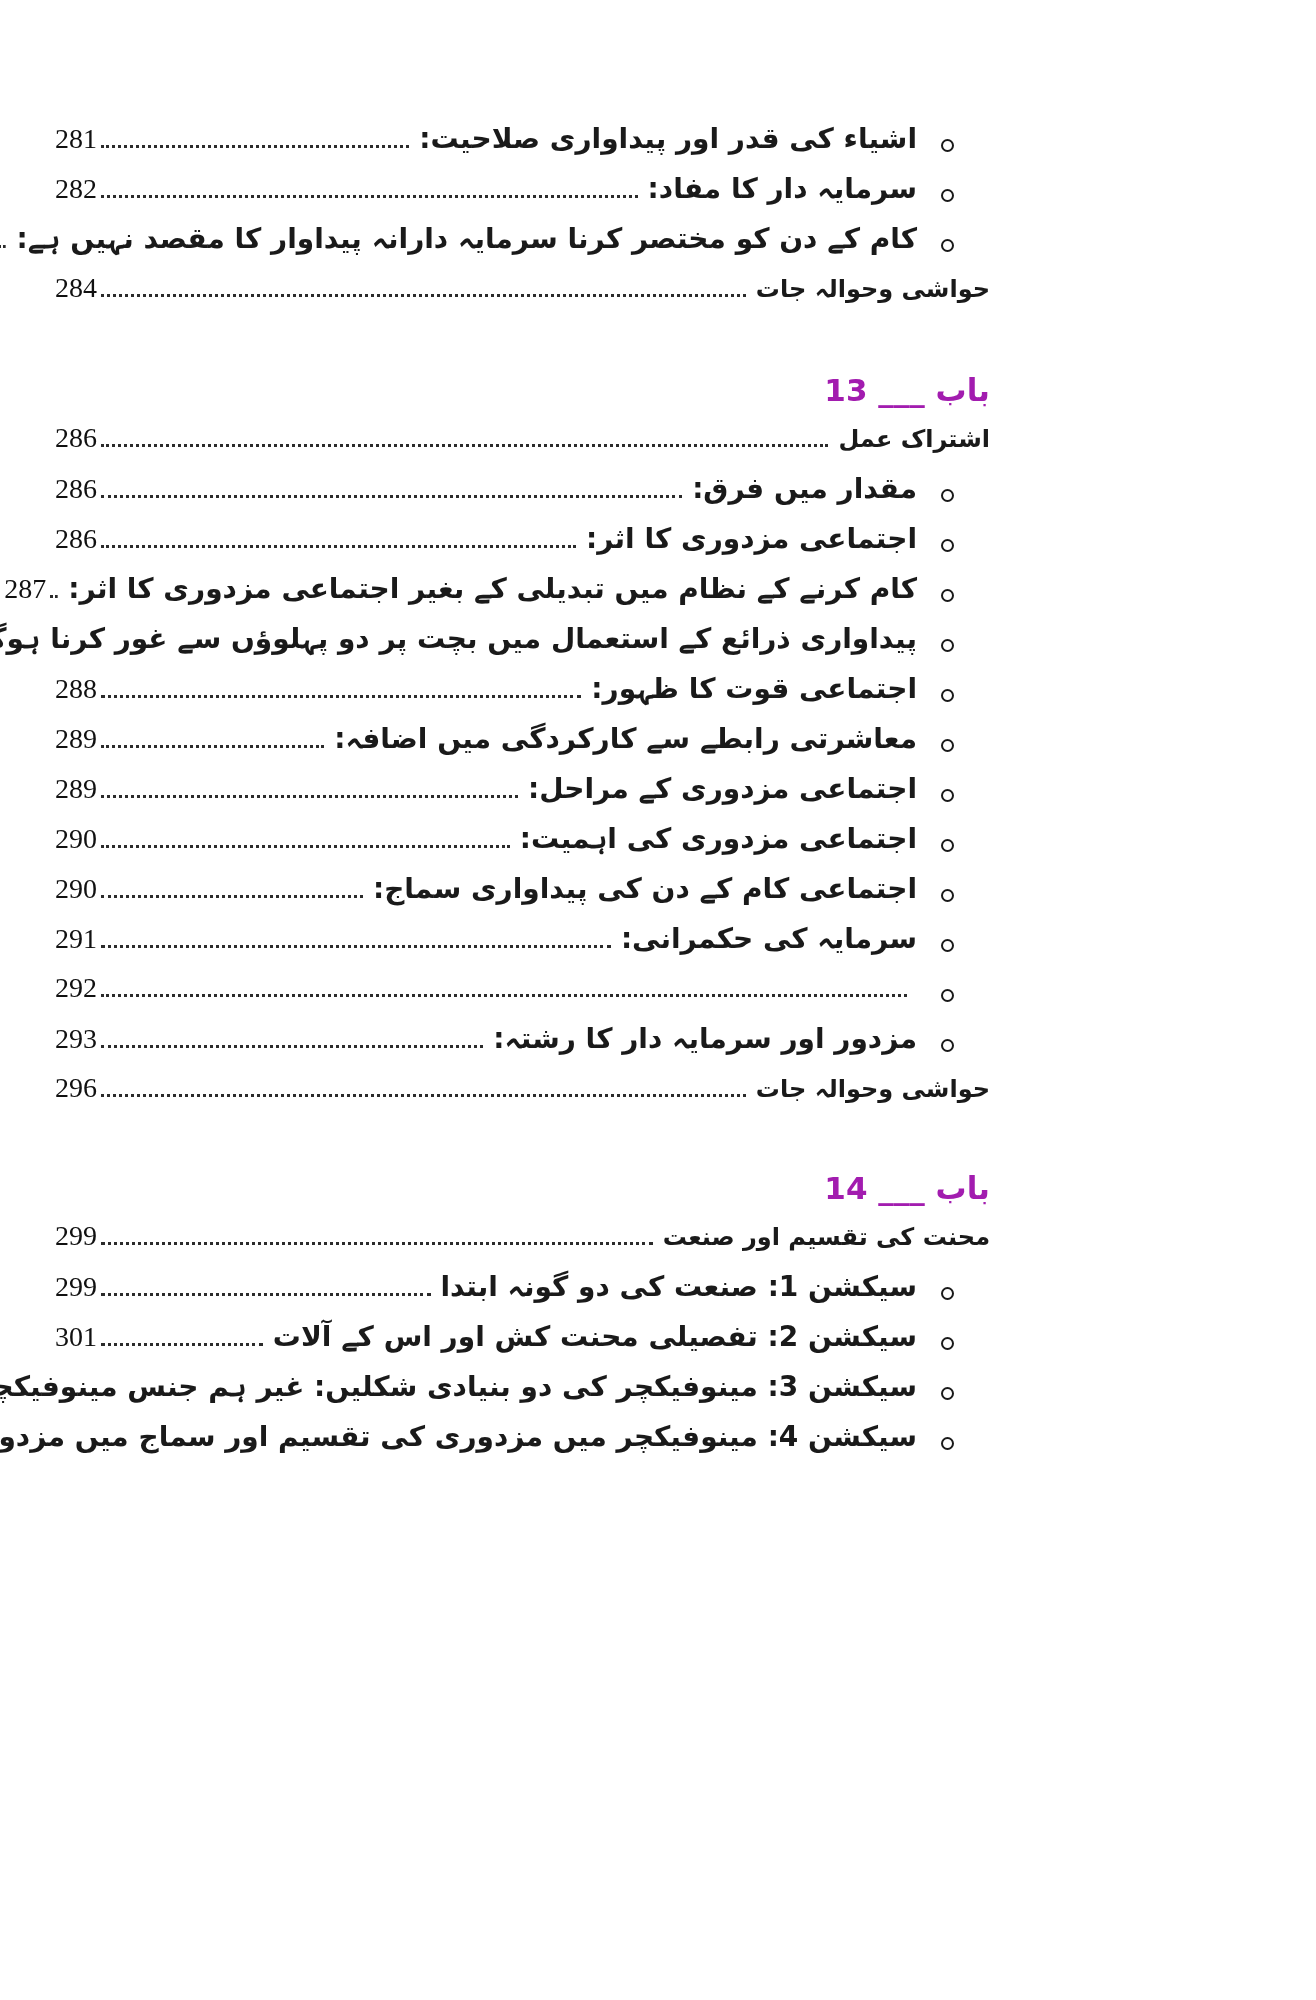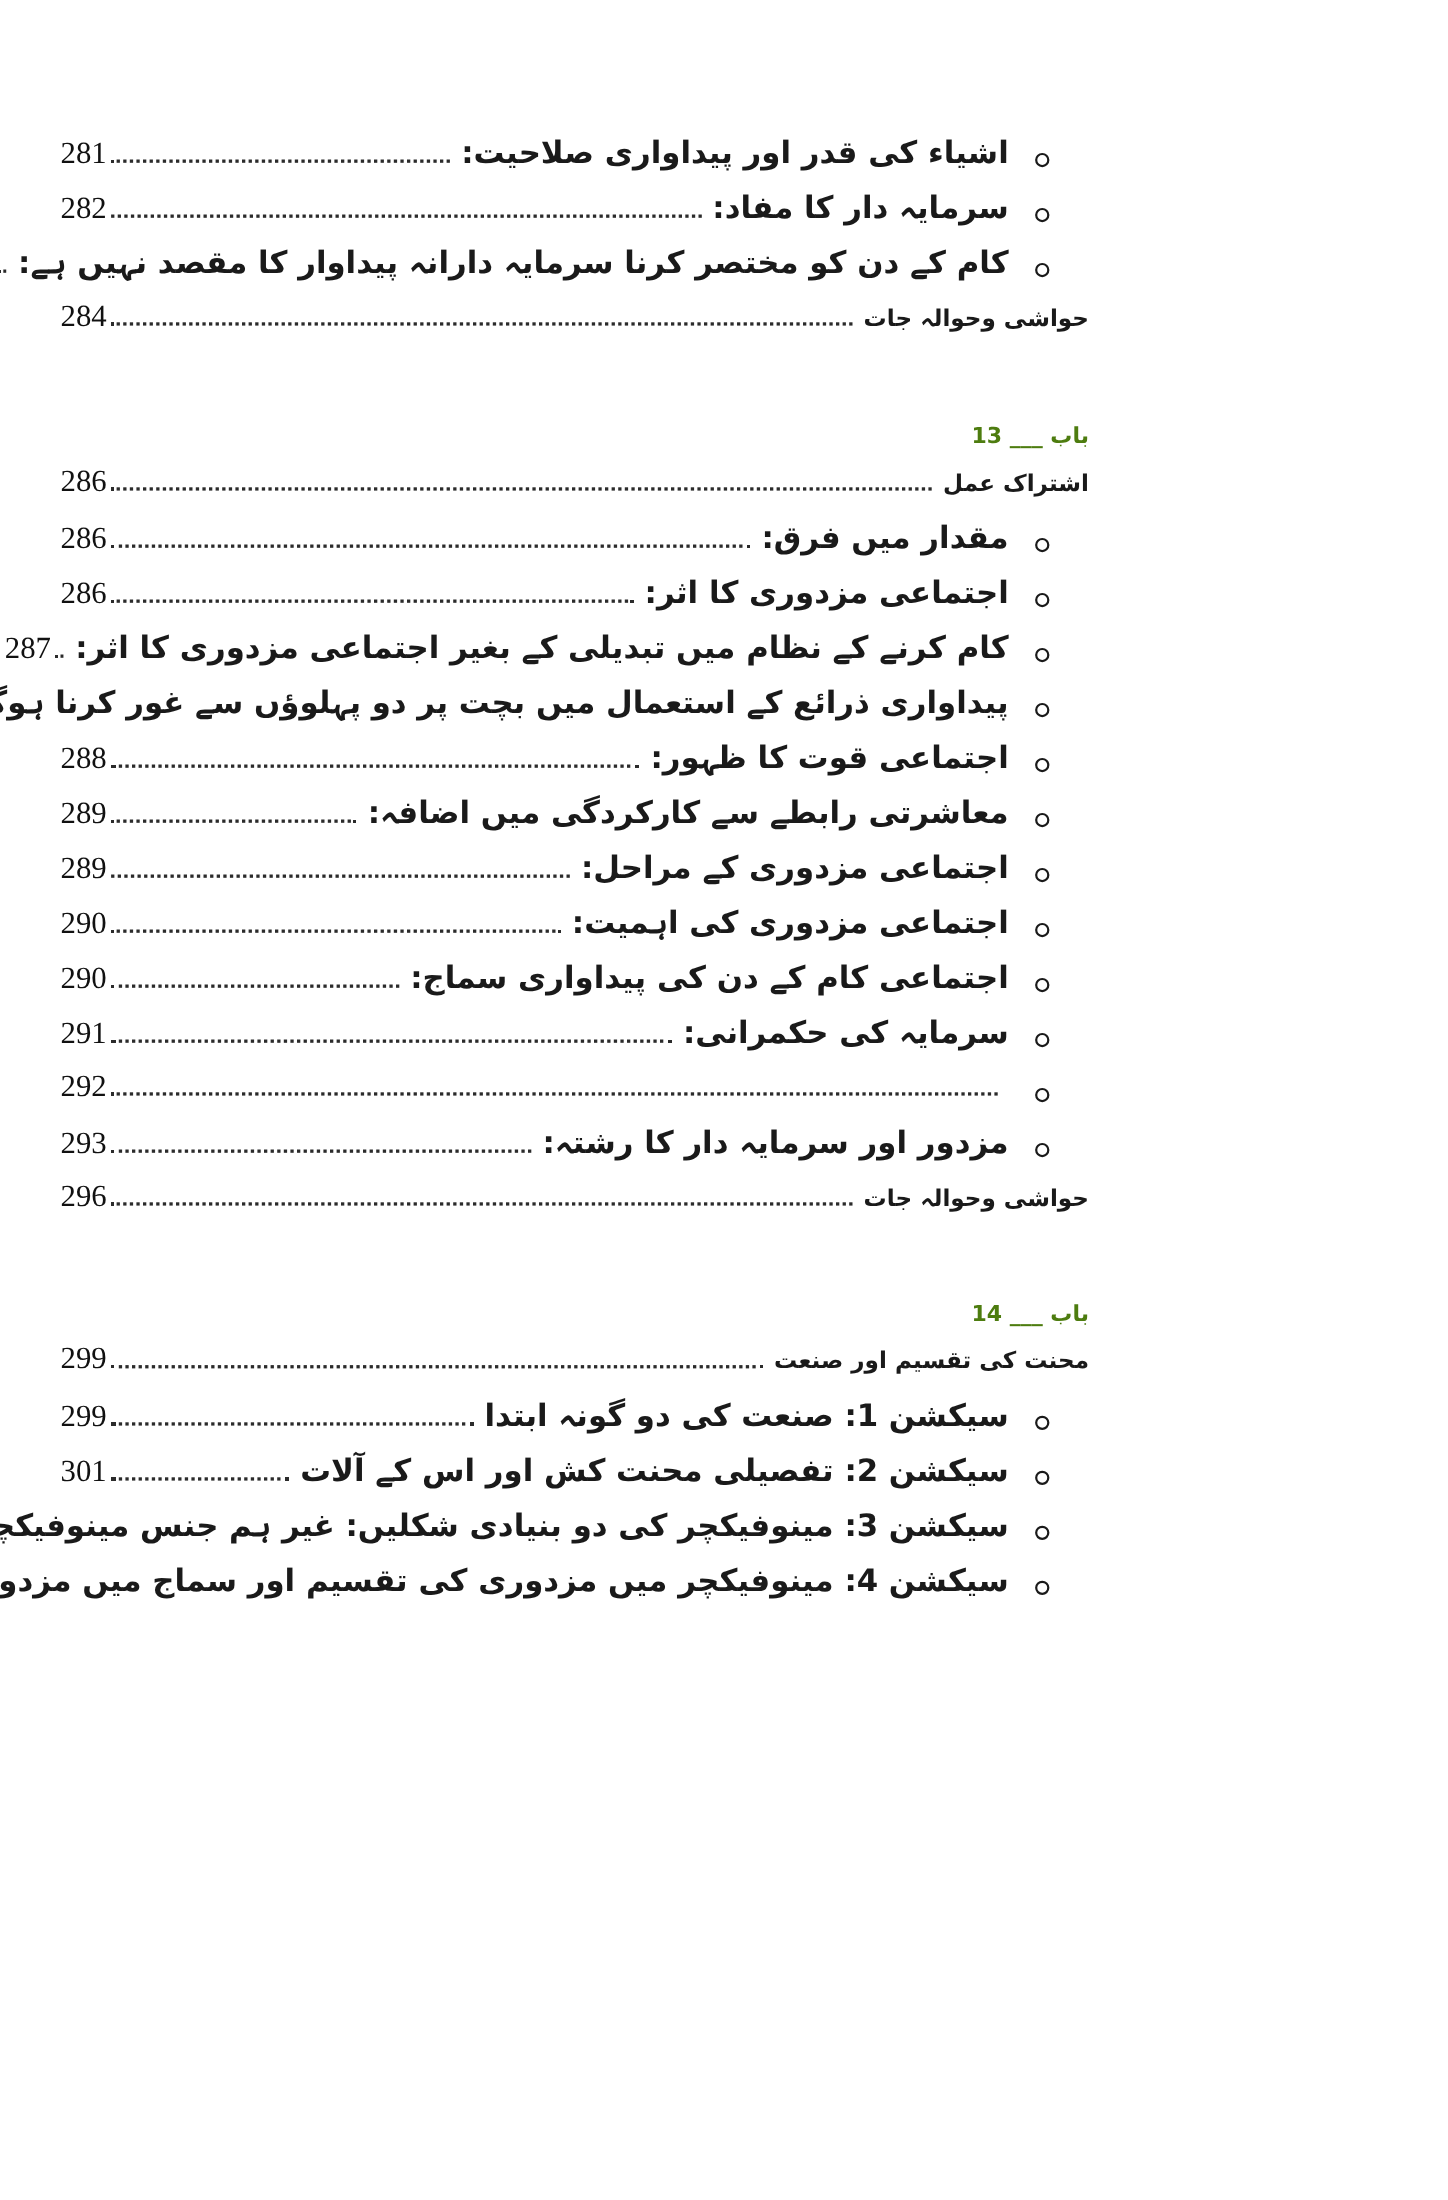--- a/index.html
+++ b/index.html
@@ -36,21 +36,21 @@
     box-sizing:border-box;
   }
   .title {
     flex:none;
     font-family:"DejaVu Sans", sans-serif;
     font-weight:bold;
     font-size:28px;
     color:#1a1a1a;
     white-space:nowrap;
   }
-  .row.main .title { font-size:21px; }
+  .row.main .title { font-size:24px; }
   .leader {
     flex:1 1 auto;
     min-width:8px;
     height:0;
     border-bottom:3px dotted #2b2b2b;
     margin:0 10px 0 4px;
     align-self:baseline;
   }
   .num {
     flex:none;
@@ -61,22 +61,22 @@
   }
   .heading {
     height:52px;
     display:flex;
     align-items:flex-end;
     justify-content:flex-end;
   }
   .heading-text {
     font-family:"DejaVu Sans", sans-serif;
     font-weight:bold;
-    font-size:20px;
-    color:#4d7c0f;
+    font-size:31px;
+    color:#a21caf;
     direction:rtl;
     text-align:center;
   }
   .gap13 { margin-top:48px; }
   .gap14 { margin-top:46px; }
 </style>
 </head>
 <body>
 
 <div class="page">

